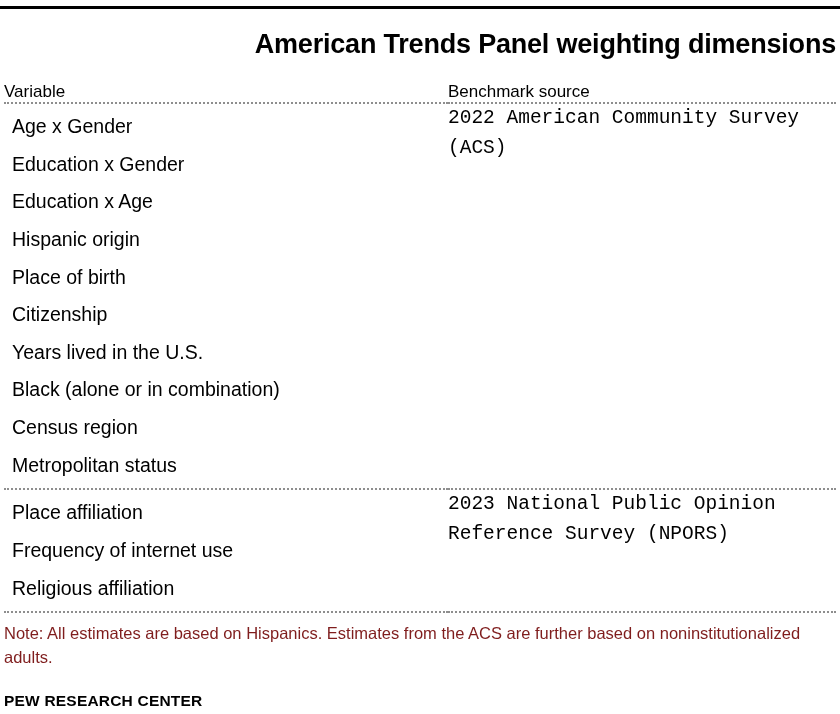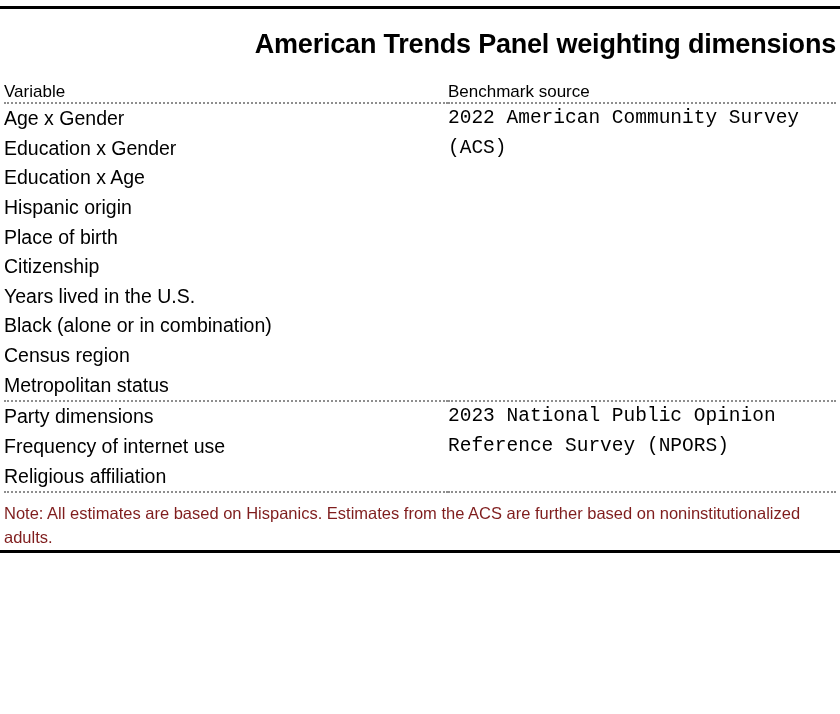--- a/index.html
+++ b/index.html
@@ -70,21 +70,21 @@
   .grp td.src {
     padding-left: 0;
     font-family: Liberation Mono, monospace;
   }
   .var-list {
     margin: 0;
     padding: 0;
     list-style: none;
   }
   .var-list li {
-    margin: 0;
+    margin: 8px;
     padding: 0;
     white-space: nowrap;
   }
   .note {
     font-size: 16.5px;
     color: #7f1d1d;
     line-height: 1.45;
     margin: 9px 0 0 0;
     max-width: 810px;
   }
@@ -131,27 +131,28 @@
               <li>Black (alone or in combination)</li>
               <li>Census region</li>
               <li>Metropolitan status</li>
             </ul>
           </td>
           <td class="dotted src">2022 American Community Survey (ACS)</td>
         </tr>
         <tr class="grp">
           <td class="dotted">
             <ul class="var-list">
-              <li>Party dimensions</li>
+              <li>Place affiliation</li>
               <li>Frequency of internet use</li>
               <li>Religious affiliation</li>
             </ul>
           </td>
           <td class="dotted src">2023 National Public Opinion Reference Survey (NPORS)</td>
         </tr>
       </tbody>
     </table>
 
     <div class="note">Note: All estimates are based on Hispanics. Estimates from the ACS are further based on noninstitutionalized adults.</div>
+    <div class="brand">PEW RESEARCH CENTER</div>
   </div>
   <div class="rule-bottom"></div>
   <div class="spacer-bottom"></div>
 </div>
 
 </body></html>

